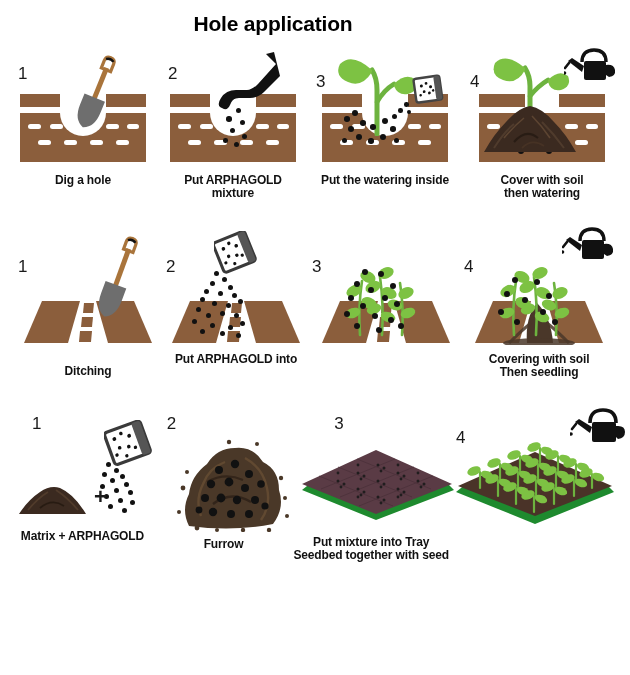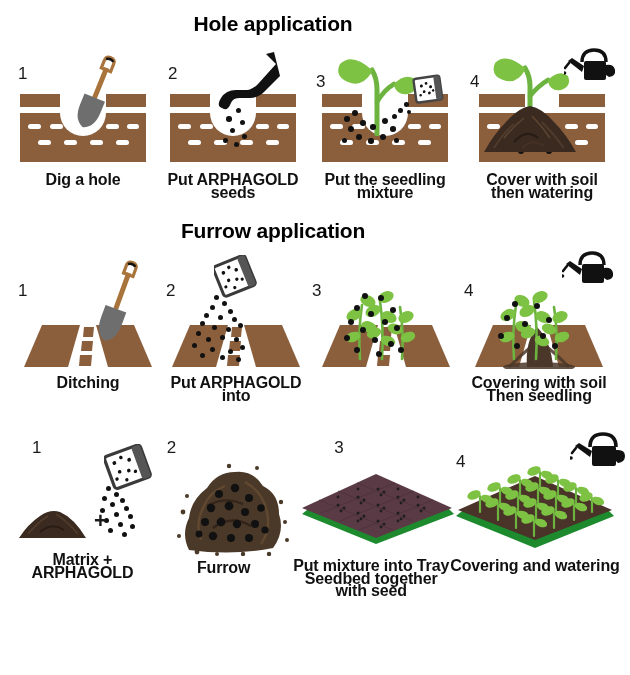--- a/index.html
+++ b/index.html
@@ -29,21 +29,21 @@
   .step-num{
     position:absolute;
     font-size:17px;
     font-weight:normal;
     color:#1a1a1a;
     font-family:"Liberation Sans",sans-serif;
     z-index:6;
   }
   .caption{
     text-align:center;
-    font-size:16px;
+    font-size:12px;
     font-weight:bold;
     color:#111;
     line-height:12.5px;
     letter-spacing:-0.15px;
     width:100%;
   }
   .art{position:relative;}
 
   
   .soilwrap{position:relative;width:126px;height:68px;margin:0 auto;}
@@ -141,21 +141,21 @@
           <path d="M28 43 q-8 2 -12 10 q-2 5 2 6 q4 1 6 -4 q2 -6 8 -8 z" fill="#111"></path>
         </svg>
         <div class="gdot" style="left:74px;top:58px;width:5px;height:5px;"></div>
         <div class="gdot" style="left:64px;top:66px;width:5.5px;height:5.5px;"></div>
         <div class="gdot" style="left:78px;top:70px;width:5px;height:5px;"></div>
         <div class="gdot" style="left:68px;top:78px;width:5px;height:5px;"></div>
         <div class="gdot" style="left:80px;top:84px;width:5px;height:5px;"></div>
         <div class="gdot" style="left:61px;top:88px;width:4.5px;height:4.5px;"></div>
         <div class="gdot" style="left:72px;top:92px;width:5px;height:5px;"></div>
       </div>
-      <div class="caption" style="margin-top:12px;white-space:pre-line;">Put ARPHAGOLD seeds</div>
+      <div class="caption" style="margin-top:12px;white-space:pre-line;">Put ARPHAGOLD mixture</div>
     </div>
 
     <div class="panel" style="width:146px;">
       <div class="art" style="height:112px;">
         <span class="step-num" style="left:4px;top:22px;">3</span>
         <div class="soilwrap" style="top:44px;width:126px;">
           <div class="soil-top-l"></div>
           <div class="soil-top-r"></div>
           <div class="soil-body"></div>
           <div class="hole"></div>
@@ -197,21 +197,21 @@
         <div class="gdot" style="left:36px;top:76px;width:6px;height:6px;"></div>
         <div class="gdot" style="left:58px;top:74px;width:5.5px;height:5.5px;"></div>
         <div class="gdot" style="left:70px;top:68px;width:6px;height:6px;"></div>
         <div class="gdot" style="left:78px;top:76px;width:5.5px;height:5.5px;"></div>
         <div class="gdot" style="left:44px;top:84px;width:6px;height:6px;"></div>
         <div class="gdot" style="left:56px;top:88px;width:5.5px;height:5.5px;"></div>
         <div class="gdot" style="left:68px;top:84px;width:6px;height:6px;"></div>
         <div class="gdot" style="left:30px;top:88px;width:5px;height:5px;"></div>
         <div class="gdot" style="left:82px;top:88px;width:5px;height:5px;"></div>
       </div>
-      <div class="caption" style="margin-top:12px;white-space:pre-line;">Put the seedling mixture</div>
+      <div class="caption" style="margin-top:12px;white-space:pre-line;">Put the watering inside</div>
     </div>
 
     <div class="panel" style="width:152px;">
       <div class="art" style="height:112px;">
         <span class="step-num" style="left:4px;top:22px;">4</span>
         <div class="soilwrap" style="top:44px;width:126px;">
           <div class="soil-top-l"></div>
           <div class="soil-top-r"></div>
           <div class="soil-body"></div>
           <div class="dash" style="left:8px;top:30px;width:13px;"></div>
@@ -253,21 +253,20 @@
         </svg>
       </div>
       <div class="caption" style="margin-top:12px;white-space:pre-line;">Cover with soil
 then watering</div>
     </div>
 
   </div>
 </div>
 
 <div class="section" style="padding-top:20px;">
-  <div class="section-title">Furrow application</div>
 
   <div class="panels" style="margin-top:16px;padding:0 14px;">
 
     <div class="panel" style="width:148px;">
       <div class="art" style="height:110px;">
         <span class="step-num" style="left:4px;top:22px;">1</span>
         <div class="furrowwrap" style="top:38px;">
           <svg class="bedsvg" width="140" height="72" viewBox="0 0 140 72">
             <path d="M6 70 L24 28 L62 28 L50 70 Z" fill="#8B5E3C"></path>
             <path d="M134 70 L116 28 L78 28 L90 70 Z" fill="#8B5E3C"></path>
@@ -278,21 +277,21 @@
         </div>
         <svg class="shovel" width="72" height="92" viewBox="0 0 72 92" style="left:68px;top:-2px;">
           <g transform="rotate(20 36 46)">
             <path d="M31 8 q0 -5 5 -5 q5 0 5 5 l0 8 l-10 0 z" fill="none" stroke="#A9743B" stroke-width="3.2"></path>
             <path d="M32 6 q4 -3 8 0" fill="none" stroke="#111" stroke-width="2.4"></path>
             <rect x="33.4" y="14" width="5" height="40" fill="#A9743B"></rect>
             <path d="M25 52 l22 0 l0 13 q0 17 -11 21 q-11 -4 -11 -21 z" fill="#6E6E6E"></path>
           </g>
         </svg>
       </div>
-      <div class="caption" style="margin-top:8px;white-space:pre-line;">Ditching</div>
+      <div class="caption" style="margin-top:20px;white-space:pre-line;">Ditching</div>
     </div>
 
     <div class="panel" style="width:148px;">
       <div class="art" style="height:110px;">
         <span class="step-num" style="left:4px;top:22px;">2</span>
         <div class="furrowwrap" style="top:38px;">
           <svg class="bedsvg" width="140" height="72" viewBox="0 0 140 72">
             <path d="M6 70 L24 28 L62 28 L50 70 Z" fill="#8B5E3C"></path>
             <path d="M134 70 L116 28 L78 28 L90 70 Z" fill="#8B5E3C"></path>
             <path d="M66 30 L76 30 L75 40 L65 40 Z" fill="#8B5E3C"></path>
@@ -662,17 +661,16 @@
               <ellipse cx="102" cy="27" rx="7" ry="4.4" transform="rotate(-22 102 27)"></ellipse>
                 <ellipse cx="115" cy="31" rx="6.4" ry="4" transform="rotate(20 115 31)"></ellipse>
               <ellipse cx="120" cy="35" rx="7" ry="4.4" transform="rotate(-22 120 35)"></ellipse>
                 <ellipse cx="133" cy="39" rx="6.4" ry="4" transform="rotate(20 133 39)"></ellipse>
               <ellipse cx="136" cy="45" rx="7" ry="4.4" transform="rotate(-22 136 45)"></ellipse>
                 <ellipse cx="148" cy="49" rx="6.4" ry="4" transform="rotate(20 148 49)"></ellipse>
             </g>
           </svg>
         </div>
       </div>
-      <div class="caption" style="margin-top:6px;white-space:pre-line;">Covering and watering</div>
     </div>
 
   </div>
 </div>
 
 </body></html>

